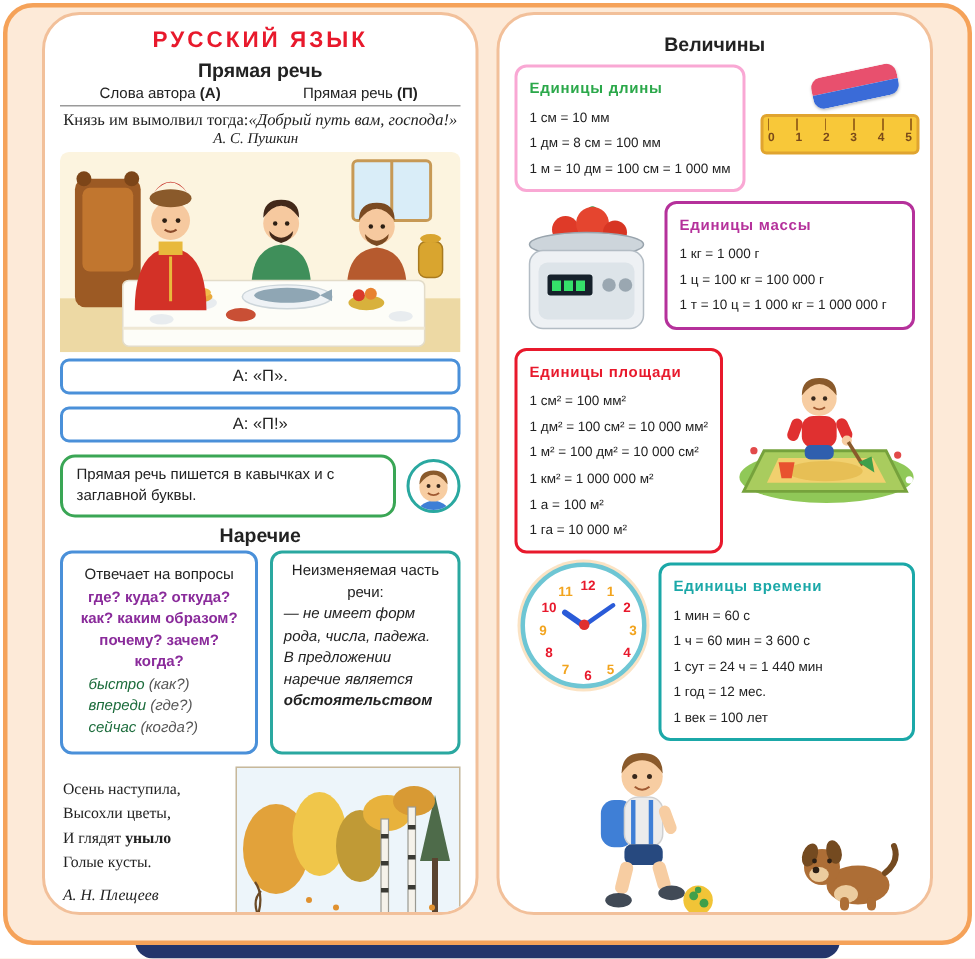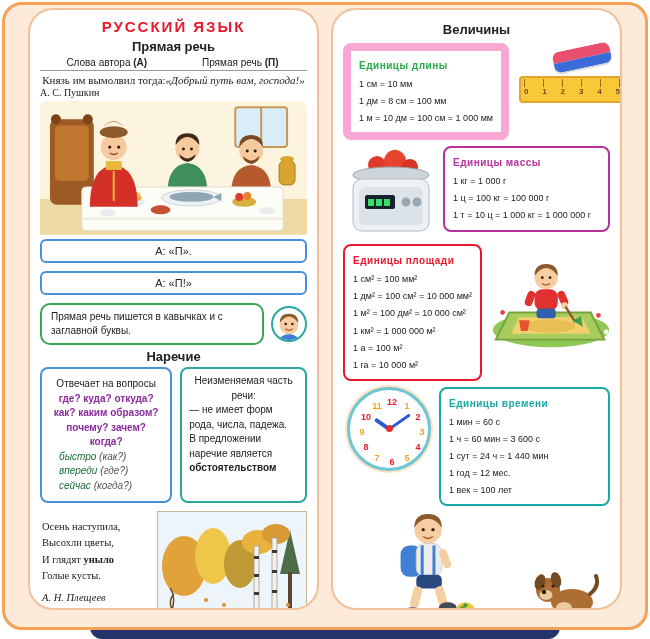--- a/index.html
+++ b/index.html
@@ -26,47 +26,47 @@
   }
   .title-ru { color: #e8192c; font-weight: bold; font-size: 15px; text-align: center; letter-spacing: 2px; }
   .title-math { color: #00aeef; font-weight: bold; font-size: 15px; text-align: center; letter-spacing: 2px; }
   .subheading { font-size: 13px; font-weight: bold; text-align: center; margin: 4px 0 3px; }
   
   .labels-row { display: flex; font-size: 10px; margin-top: 2px; }
   .labels-row .half { flex: 1; text-align: center; }
   .divider { border-top: 1px solid #9a9a9a; margin: 2px 0 3px; }
   .example-row { display: flex; justify-content: center; font-family: "Liberation Serif", serif; font-size: 11px; padding: 0 2px; }
   .ex-speech { font-style: italic; }
-  .attribution { text-align: left; font-size: 10px; font-family: "Liberation Serif", serif; margin-top: 1px; padding-right: 6px; }
+  .attribution { text-align: center; font-style: italic; font-size: 10px; font-family: "Liberation Serif", serif; margin-top: 1px; padding-right: 6px; }
   .scene { width: 100%; height: 134px; margin: 3px 0 4px; }
   .scene svg { width: 100%; height: 100%; }
   .schemes { display: flex; gap: 8px; flex-direction: column; }
   .scheme { flex: 1; border: 2px solid #4a90d9; border-radius: 6px; text-align: center; font-size: 11px; padding: 4px 0; background: #fff; }
   .rule-row { display: flex; align-items: center; gap: 7px; margin: 8px 0 2px; }
   .rule-box { flex: 1; border: 2px solid #3aa655; border-radius: 10px; padding: 5px 9px; font-size: 10px; line-height: 1.4; }
   .boy-circle { width: 36px; height: 36px; border-radius: 50%; border: 2px solid #2aa8a0; overflow: hidden; flex: 0 0 auto; background:#fff; }
   .boy-circle svg { width: 100%; height: 100%; }
   .adv-row { display: flex; gap: 8px; }
   .q-box { flex: 1.05; border: 2px solid #4a90d9; border-radius: 8px; padding: 8px 7px; font-size: 10px; line-height: 1.45; text-align: center; }
   .d-box { flex: 1; border: 2px solid #2aa8a0; border-radius: 8px; padding: 5px 7px; font-size: 10px; line-height: 1.45; text-align: center; }
   .q-purple { color: #8a2b9b; font-weight: bold; }
   .adv-ex { text-align: left; padding-left: 10px; font-style: italic; }
   .adv-ex .w { color: #1a6b3a; }
   .adv-ex .q { color: #555; }
-  .d-box .dash-item { text-align: left; }
+  .d-box .dash-item { text-align: left; font-style: italic; }
   .bold { font-weight: bold; }
   .poem-row { display: flex; gap: 6px; margin-top: 8px; align-items: flex-start; }
   .poem { flex: 1; font-family: "Liberation Serif", serif; font-size: 10.5px; line-height: 1.55; padding-top: 8px; padding-left: 2px; }
   .poem .attr { font-style: italic; margin-top: 6px; }
   .autumn { width: 150px; height: 122px; border: 1px solid #c8b89a; background: #edf5fa; flex: 0 0 auto; }
   .autumn svg { width: 100%; height: 100%; }
   
   .unit-box { border-radius: 8px; padding: 5px 8px; font-size: 9px; line-height: 1.9; white-space: nowrap; background: #fff; }
   .unit-box .uh { font-size: 10px; font-weight: bold; letter-spacing: .5px; margin-bottom: 1px; }
-  .len-box  { border: 8px solid #f9a8d4; } .len-box .uh  { color: #2ba84a; }
+  .len-box  { border: 2px solid #f9a8d4; } .len-box .uh  { color: #2ba84a; }
   .mass-box { border: 2px solid #b5319b; } .mass-box .uh { color: #b5319b; }
   .area-box { border: 2px solid #e8192c; } .area-box .uh { color: #e8192c; }
   .time-box { border: 2px solid #1ba8a8; } .time-box .uh { color: #1ba8a8; }
   .m-row { display: flex; gap: 8px; margin-top: 6px; align-items: flex-start; }
   .len-right { width: 108px; flex: 0 0 auto; display: flex; flex-direction: column; align-items: flex-end; gap: 8px; padding-top: 4px; }
   .eraser { width: 58px; height: 21px; transform: rotate(-12deg); border-radius: 7px; overflow: hidden; display: flex; flex-direction: column; box-shadow: 0 1px 2px rgba(0,0,0,.25); margin-right: 14px; }
   .eraser .etop { flex: 1.2; background: #e8506e; }
   .eraser .ebot { flex: 1; background: #3a6bd8; }
   .rulerbar { width: 106px; height: 27px; background: #f8c839; border: 2px solid #e0a42f; border-radius: 4px; position: relative; }
   .ruler-ticks { height: 8px; margin: 1px 3px 0; background: repeating-linear-gradient(90deg, #a06a1a 0 1px, transparent 1px 19px); }

